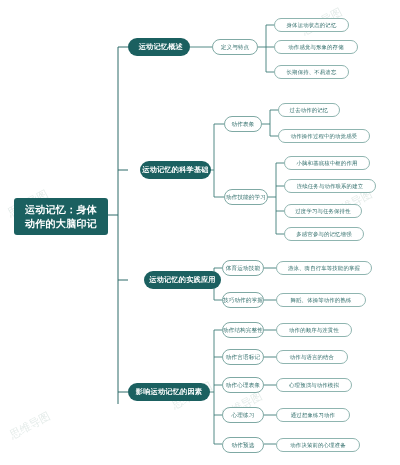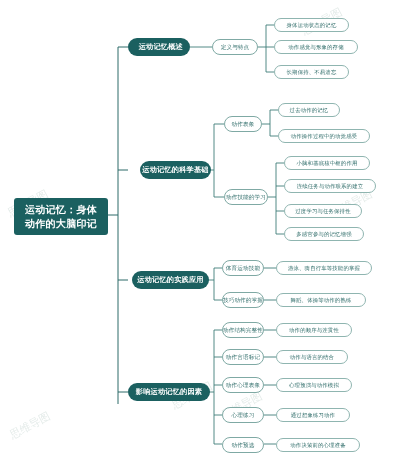--- a/index.html
+++ b/index.html
@@ -187,21 +187,21 @@
 <div class="node leaf" style="left:284px;top:179px;width:92px;height:14px;">
   <span>连续任务与动作联系的建立</span>
 </div>
 <div class="node leaf" style="left:284px;top:204px;width:78px;height:14px;">
   <span>过度学习与任务保持性</span>
 </div>
 <div class="node leaf" style="left:284px;top:227px;width:80px;height:14px;">
   <span>多感官参与的记忆增强</span>
 </div>
 
-<div class="node branch" style="left:132px;top:271px;width:77px;height:18px;">
+<div class="node branch" style="left:144px;top:271px;width:77px;height:18px;">
   <span>运动记忆的实践应用</span>
 </div>
 <div class="node sub" style="left:222px;top:260px;width:42px;height:16px;">
   <span>体育运动技能</span>
 </div>
 <div class="node leaf" style="left:276px;top:261px;width:96px;height:14px;">
   <span>游泳、骑自行车等技能的掌握</span>
 </div>
 <div class="node sub" style="left:222px;top:292px;width:42px;height:16px;">
   <span>技巧动作的掌握</span>

